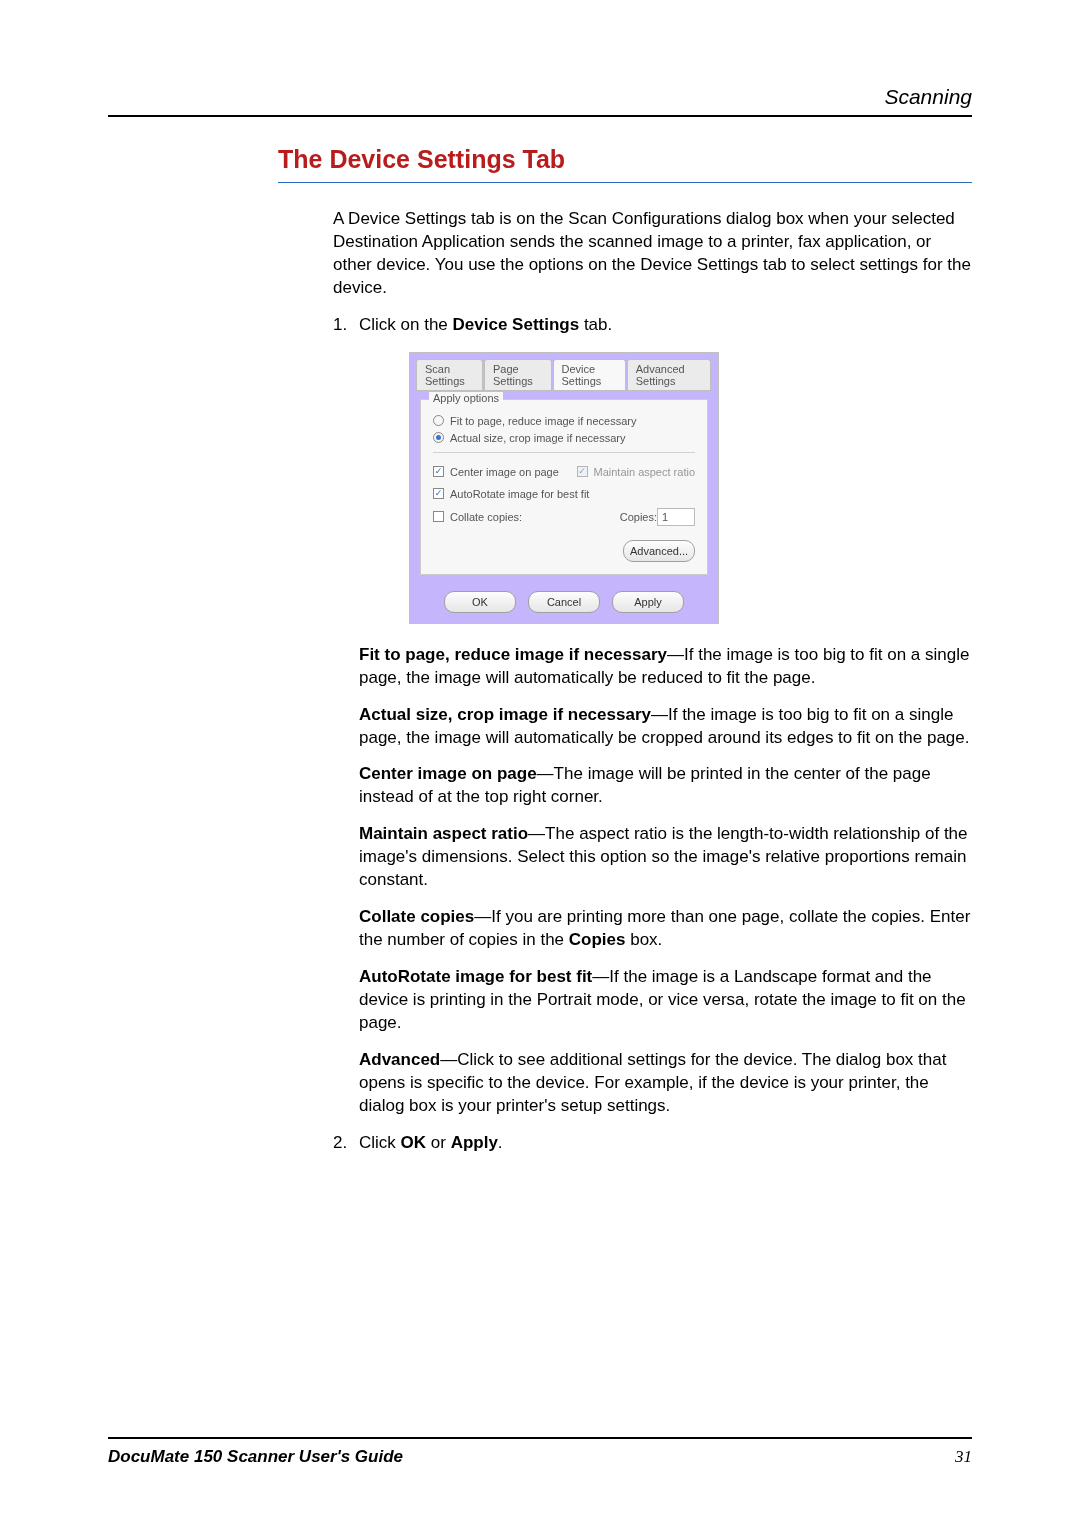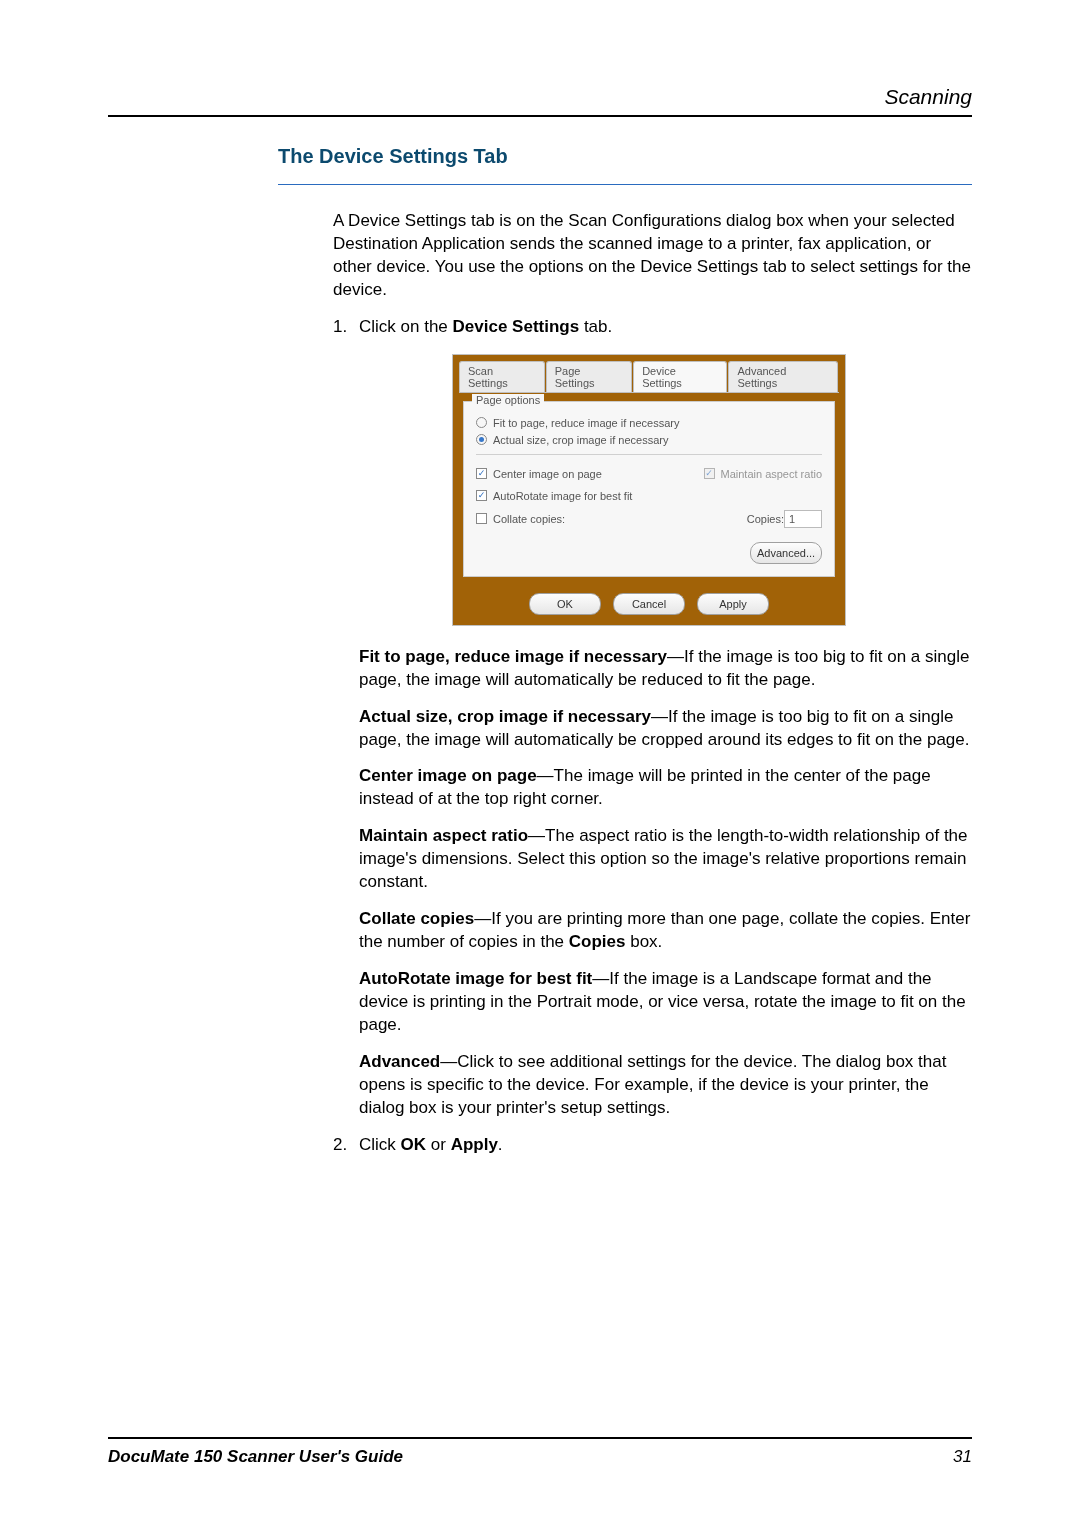--- a/index.html
+++ b/index.html
@@ -20,49 +20,49 @@
     }
     .header-area {
       text-align: right;
       font-style: italic;
       font-size: 21px;
       padding-bottom: 6px;
       border-bottom: 2px solid #000;
       margin-bottom: 28px;
     }
     .section-title {
-      color: #0c4a6e;
+      color: #b91c1c;
       font-weight: bold;
-      font-size: 20px;
+      font-size: 25px;
       border-bottom: 1px solid #2A6BBF;
-      padding-bottom: 16px;
+      padding-bottom: 8px;
       margin-bottom: 25px;
       margin-left: 170px;
     }
     .indent-block {
       margin-left: 225px;
     }
     .body-p {
       font-size: 17px;
       line-height: 1.35;
       margin-bottom: 14px;
     }
     .list-item {
       display: flex;
       font-size: 17px;
       line-height: 1.35;
       margin-bottom: 14px;
     }
     .list-num { width: 26px; flex-shrink: 0; }
     .inline-bold { font-weight: bold; }
     .dialog-wrap {
-      margin: 15px 0 20px 119px;
-      width: 394px;
+      margin: 15px 0 20px 76px;
+      width: 310px;
       border: 1px solid #c0c0c0;
-      background: #a16207;
+      background: #c4b5fd;
       padding: 6px 6px 10px 6px;
       font-size: 11px;
       color: #555;
     }
     .tab-row { display: flex; border-bottom: 1px solid #bfbfbf; }
     .tab {
       padding: 3px 8px;
       background: #ebebeb;
       border: 1px solid #bfbfbf;
       border-bottom: none;
@@ -128,21 +128,21 @@
     .footer-area {
       position: absolute;
       left: 108px; right: 108px; bottom: 60px;
       border-top: 2px solid #000;
       padding-top: 8px;
       display: flex; justify-content: space-between;
       font-style: italic; font-weight: bold;
       font-size: 17px;
       gap: 32px;
     }
-    .footer-pg { font-style: italic; font-weight: normal; }
+    .footer-pg { font-style: italic; font-weight: normal; font-family: Liberation Serif, serif; }
   </style>
 </head>
 <body>
 
 <div class="page-frame">
   <div class="header-area">Scanning</div>
 
   <div class="section-title">The Device Settings Tab</div>
 
   <div class="indent-block">
@@ -157,21 +157,21 @@
 
     <div class="dialog-wrap">
       <div class="tab-row">
         <div class="tab">Scan Settings</div>
         <div class="tab">Page Settings</div>
         <div class="tab active">Device Settings</div>
         <div class="tab">Advanced Settings</div>
       </div>
 
       <div class="groupbox">
-        <div class="group-legend">Page options</div>
+        <div class="group-legend">Apply options</div>
 
         <div class="radio-row">
           <span class="radio-dot"></span>
           <span>Fit to page, reduce image if necessary</span>
         </div>
         <div class="radio-row">
           <span class="radio-dot selected"></span>
           <span>Actual size, crop image if necessary</span>
         </div>
 

